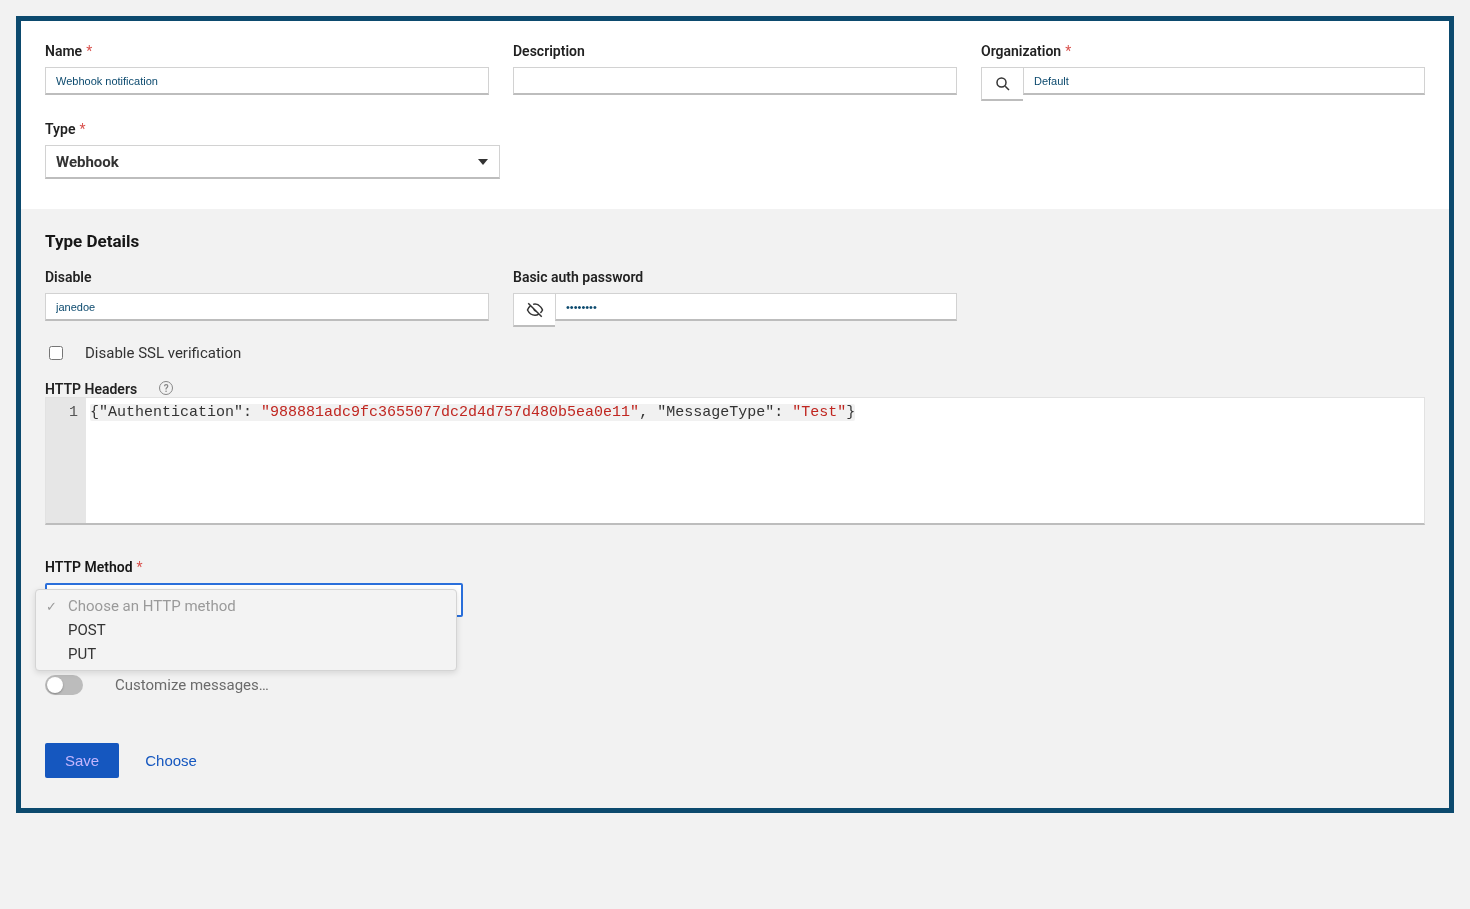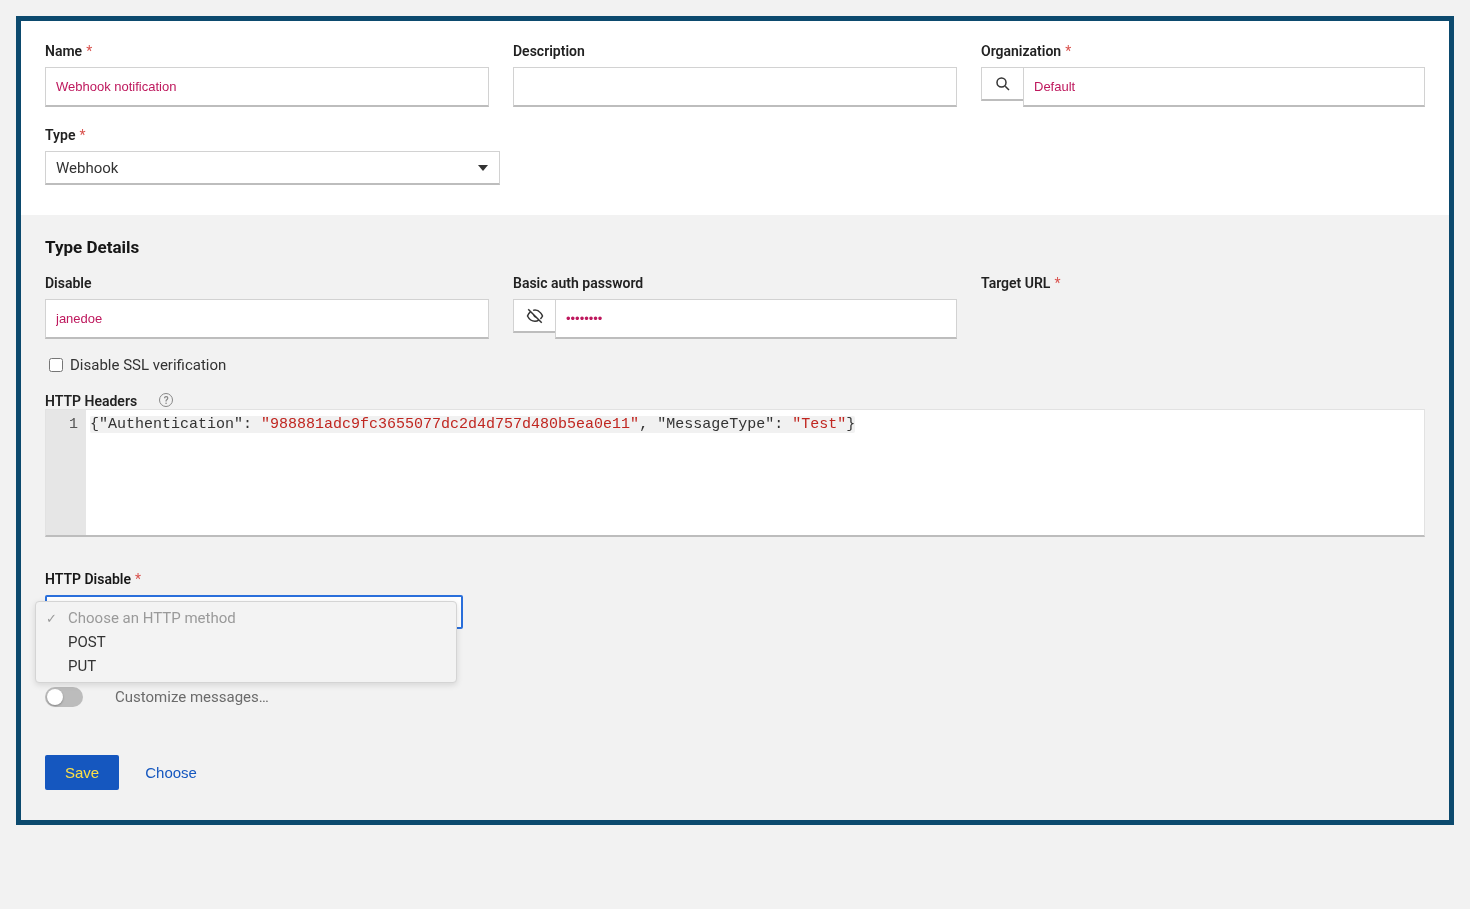--- a/index.html
+++ b/index.html
@@ -34,31 +34,32 @@
     flex-direction: column;
   }
   .field-label {
     font-size: 14px;
     font-weight: 600;
     color: #222;
     margin-bottom: 8px;
   }
   .req { color: #d9534f; margin-left: 4px; font-weight: 400; }
   .text-input {
-    height: 40px;
+    height: 28px;
     border: 1px solid #d2d2d2;
     border-bottom: 2px solid #bdbdbd;
     padding: 0 10px;
-    font-size: 13px;
-    color: #be185d;
+    font-size: 11px;
+    color: #0c4a6e;
     background: #fff;
     outline: none;
   }
   .select-wrap {
     position: relative;
+    font-weight: bold;
   }
   .select-input {
     width: 100%;
     height: 34px;
     border: 1px solid #d2d2d2;
     border-bottom: 2px solid #bdbdbd;
     padding: 0 10px;
     font-size: 15px;
     color: #333;
     background: #fff;
@@ -96,21 +97,21 @@
     border-left: 1px solid #d2d2d2;
   }
   .section-title {
     font-size: 17px;
     font-weight: 700;
     margin-bottom: 18px;
   }
   .checkbox-row {
     display: flex;
     align-items: center;
-    gap: 4px;
+    gap: 19px;
     font-size: 15px;
     color: #333;
     margin-top: -4px;
     margin-bottom: 18px;
   }
   .checkbox-row input[type="checkbox"] {
     width: 14px;
     height: 14px;
   }
   .sublabel {
@@ -237,21 +238,21 @@
     box-shadow: 0 1px 2px rgba(0,0,0,0.3);
   }
   .footer-actions {
     display: flex;
     align-items: center;
     gap: 26px;
     margin-top: 48px;
   }
   .btn-save {
     background: #1557bf;
-    color: #fde047;
+    color: #c4b5fd;
     border: none;
     padding: 9px 20px;
     font-size: 15px;
     cursor: pointer;
     border-radius: 2px;
   }
   .btn-cancel {
     background: none;
     border: none;
     color: #1557bf;
@@ -325,23 +326,20 @@
               <path d="M3 3 L21 21"></path>
               <path d="M10.6 10.6 A3 3 0 0 0 13.4 13.4"></path>
               <path d="M6 6.5 C3.5 8 2 12 2 12 s3.5 7 10 7 c2 0 3.7-.6 5-1.5"></path>
               <path d="M9.5 4.5 C10.3 4.2 11.1 4 12 4 c6.5 0 10 8 10 8 -0.6 1.2 -1.5 2.6 -2.8 3.8"></path>
             </svg>
           </button>
           <input class="text-input" type="password" value="••••••••" style="">
         </div>
       </div>
       <div class="field">
-        <div class="field-label">
-          <span>Target URL</span><span class="req">*</span>
-        </div>
       </div>
     </div>
 
     <div class="checkbox-row">
       <input type="checkbox" style="">
       <span>Disable SSL verification</span>
     </div>
 
     <div class="sublabel">
       <span>HTTP Headers</span>
@@ -349,21 +347,21 @@
     </div>
     <div class="code-editor">
       <div class="gutter">
         <div>1</div>
       </div>
       <div class="code-body"><span class="code-line"><span class="brace">{</span><span class="key">"Authentication"</span><span class="punct">: </span><span class="str">"988881adc9fc3655077dc2d4d757d480b5ea0e11"</span><span class="punct">, </span><span class="key">"MessageType"</span><span class="punct">: </span><span class="str">"Test"</span><span class="brace">}</span></span></div>
     </div>
 
     <div class="http-method-wrap">
       <div class="http-method-label">
-        <span>HTTP Disable</span><span class="req">*</span>
+        <span>HTTP Method</span><span class="req">*</span>
       </div>
       <div class="http-select"></div>
 
       <div class="dropdown-menu">
         <div class="dropdown-item disabled">
           <span class="dropdown-check">✓</span>
           <span>Choose an HTTP method</span>
         </div>
         <div class="dropdown-item">POST</div>
         <div class="dropdown-item">PUT</div>

